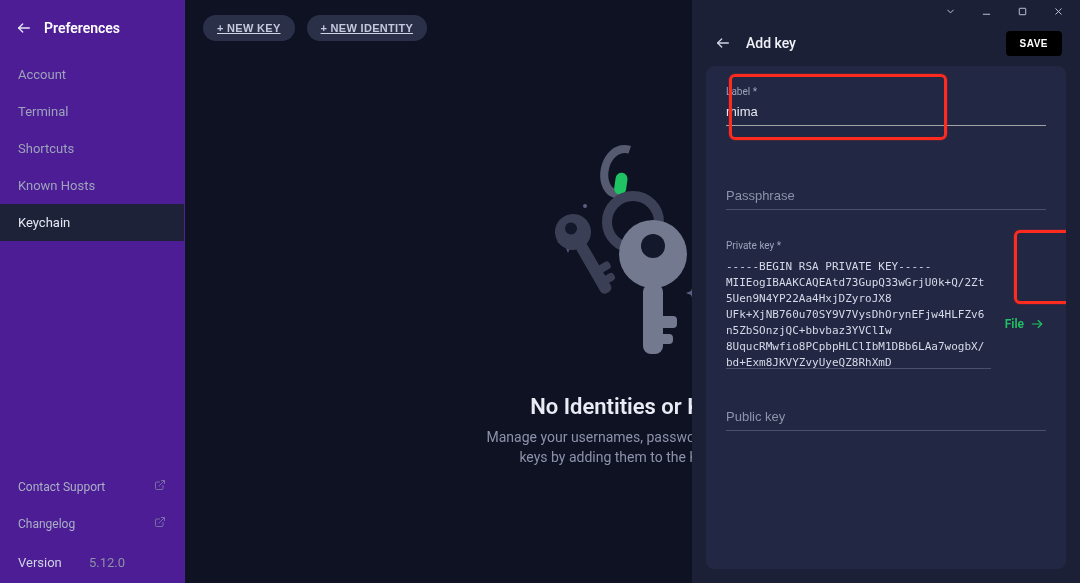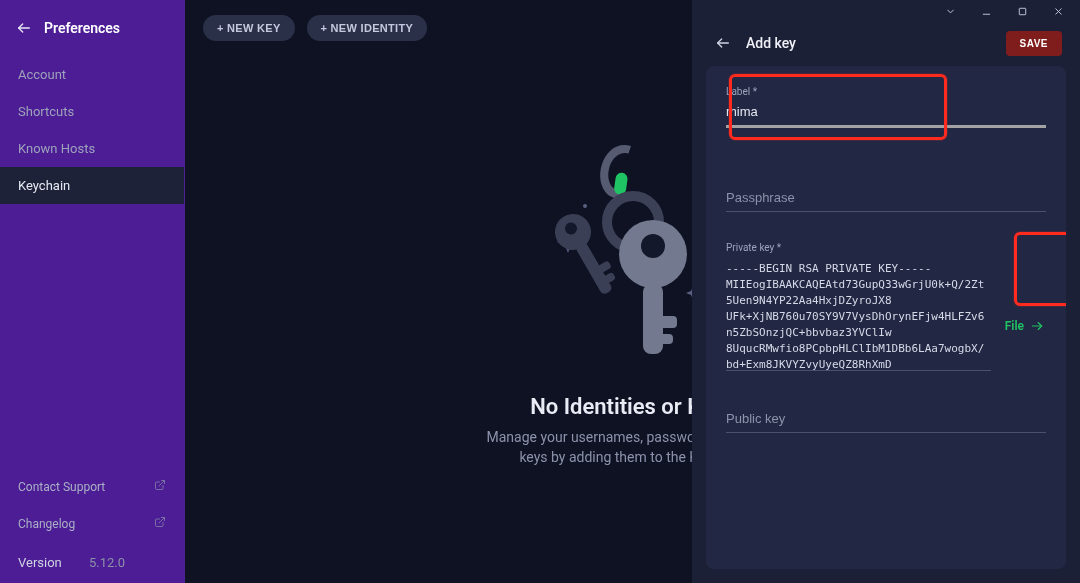--- a/index.html
+++ b/index.html
@@ -16,41 +16,41 @@
   .sb-item.active { background: #1e2238; color: #e6e8f1; }
   .sb-spacer { flex:1; }
   .sb-footer { display:flex; flex-direction:column; }
   .sb-foot-item { display:flex; align-items:center; justify-content:space-between; padding: 11px 18px; font-size: 12px; color: #aab0c6; cursor:pointer; }
   .ext-icon svg { width:12px; height:12px; opacity:.7; }
   .sb-version { padding: 13px 18px; font-size: 13px; color:#cfd3e2; }
   .sb-version .vnum { margin-left: 24px; color:#8b90a6; font-size:13px; }
 
   
   .main { flex:1; background:#0f1223; display:flex; flex-direction:column; position:relative; }
-  .main-toolbar { display:flex; align-items:center; gap:12px; padding: 14px 18px; height:56px; }
+  .main-toolbar { display:flex; align-items:center; gap:12px; padding: 14px 18px; height:56px;text-decoration:underline; }
   .pill-btn { background:#2b3049; color:#c4c9dd; border:none; border-radius:16px; padding:7px 14px; font-size:11px; font-weight:600; letter-spacing:.3px; cursor:pointer; }
   .empty { flex:1; display:flex; flex-direction:column; align-items:center; justify-content:flex-start; padding-top:80px; }
   .illus { width:180px; height:240px; position:relative; }
   .empty-title { margin-top:18px; color:#e9ebf5; font-size:22px; font-weight:600; }
   .empty-sub { margin-top:8px; color:#8c92ab; font-size:14px; text-align:center; width:320px; line-height:1.45; }
 
   
   .drawer { position:absolute; top:0; right:0; width:388px; height:583px; background:#1c2036; display:flex; flex-direction:column; }
   .titlebar { height:22px; display:flex; align-items:center; justify-content:flex-end; gap:8px; padding-right:8px; }
   .tb-btn { width:28px; height:20px; display:flex; align-items:center;justify-content:center; cursor:pointer; color:#c9cde0;}
   .tb-btn svg{width:11px;height:11px;}
   .drawer-header { display:flex; align-items:center; padding: 8px 18px 10px 22px; height:44px; gap:14px;}
   .drawer-back { width:18px; height:18px; display:flex;align-items:center;justify-content:center; cursor:pointer;}
   .drawer-title { flex:1; color:#f0f1f8; font-size:14px; font-weight:500;}
-  .save-btn { background:#7f1d1d; color:#fff; border:none; border-radius:4px; padding:7px 14px; font-size:10px; font-weight:700; letter-spacing:.5px; cursor:pointer;}
+  .save-btn { background:#000000; color:#fff; border:none; border-radius:4px; padding:7px 14px; font-size:10px; font-weight:700; letter-spacing:.5px; cursor:pointer;}
   .drawer-body { margin:0 14px 14px 14px; flex:1; background:#222743; border-radius:8px; padding:26px 20px 20px 20px; display:flex; flex-direction:column; gap:30px; overflow:hidden; }
 
   .field { position:relative; }
   .field-lbl { font-size:10px; color:#9da3bb; position:absolute; top:-12px; left:0;text-align:right; }
-  .field input[type=text], .field input[type=password] { width:100%; background:transparent; border:none; border-bottom:3px solid #a3a3a3; color:#e6e8f1; font-size:13px; padding:6px 0; outline:none; }
+  .field input[type=text], .field input[type=password] { width:100%; background:transparent; border:none; border-bottom:1px solid #a3a3a3; color:#e6e8f1; font-size:13px; padding:6px 0; outline:none; }
   .field input::placeholder { color:#8c92ab; }
   .field.noborder input { border-bottom:1px solid #4a5070; }
   .priv-wrap { display:flex; align-items:flex-start; gap:12px; }
   .priv-text { flex:1; }
   .priv-text .pk-lbl { font-size:10px; color:#9da3bb; display:block; margin-bottom:8px;}
   .priv-text textarea { width:100%; height:110px; resize:none; background:transparent; border:none; border-bottom:1px solid #4a5070; color:#d6d9e8; font-family: "Consolas","Menlo",monospace; font-size:11px; line-height:1.45; outline:none; overflow:hidden;}
   .file-btn { display:flex; align-items:center; gap:6px; color:#20c363; font-size:12px; font-weight:600; cursor:pointer; padding:6px 2px; align-self:center; margin-top:34px;}
   .file-btn svg{width:14px;height:14px;}
 
   
@@ -74,20 +74,21 @@
       <span class="sb-back arrow-left">
         <svg viewBox="0 0 24 24" fill="none" stroke="#e6e8f1" stroke-width="2" stroke-linecap="round" stroke-linejoin="round">
             <line x1="20" y1="12" x2="4" y2="12"></line>
             <polyline points="10 18 4 12 10 6"></polyline>
           </svg>
       </span>
       <span class="sb-title">Preferences</span>
     </div>
     <nav class="sb-items">
       <div class="sb-item">Account</div>
+      <div class="sb-item">Terminal</div>
       <div class="sb-item">Shortcuts</div>
       <div class="sb-item">Known Hosts</div>
       <div class="sb-item active">Keychain</div>
     </nav>
     <div class="sb-spacer"></div>
     <div class="sb-footer">
       <div class="sb-foot-item">
         <span>Contact Support</span>
         <span class="ext-icon"><svg viewBox="0 0 24 24" fill="none" stroke="#8c92ab" stroke-width="2" stroke-linecap="round" stroke-linejoin="round">
               <path d="M18 13v6a2 2 0 0 1-2 2H5a2 2 0 0 1-2-2V8a2 2 0 0 1 2-2h6"></path>

